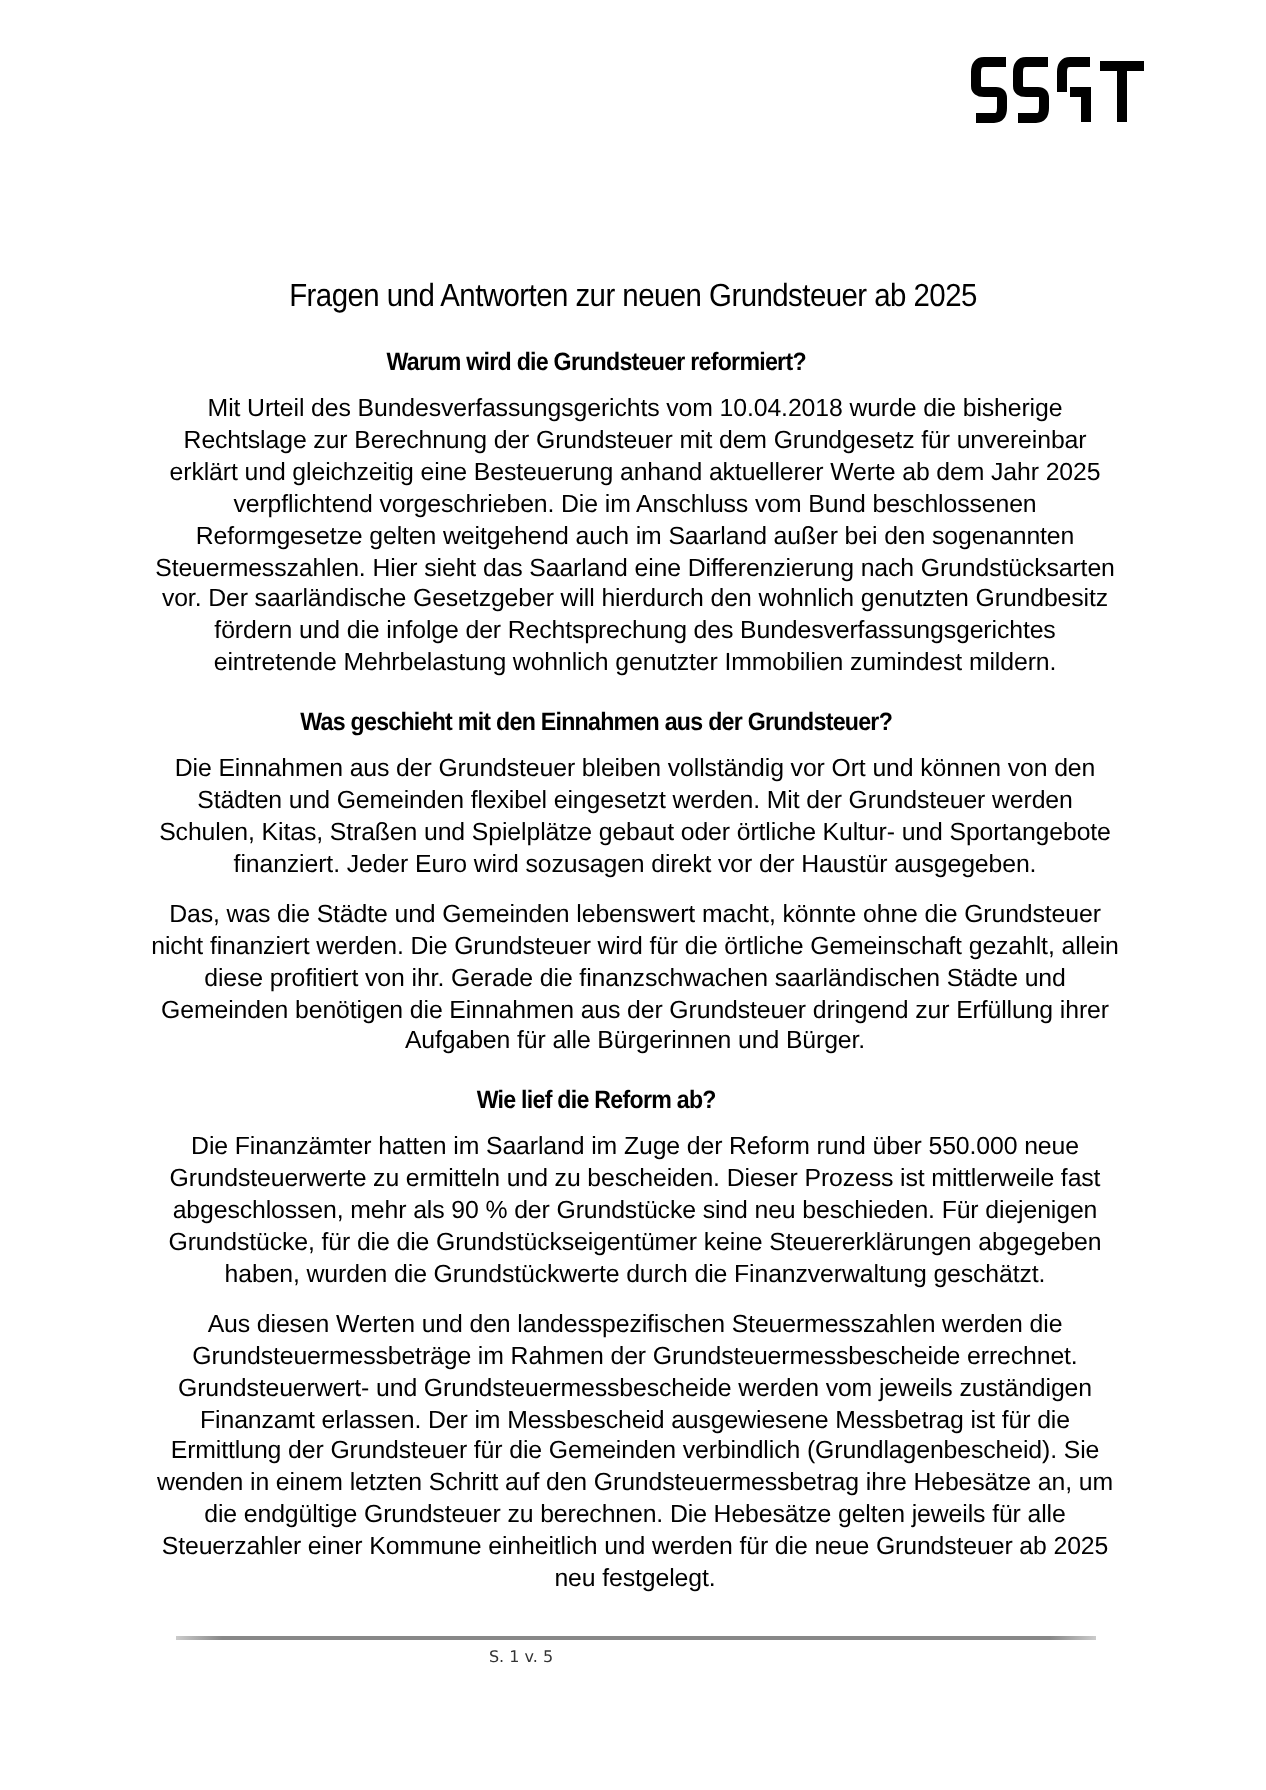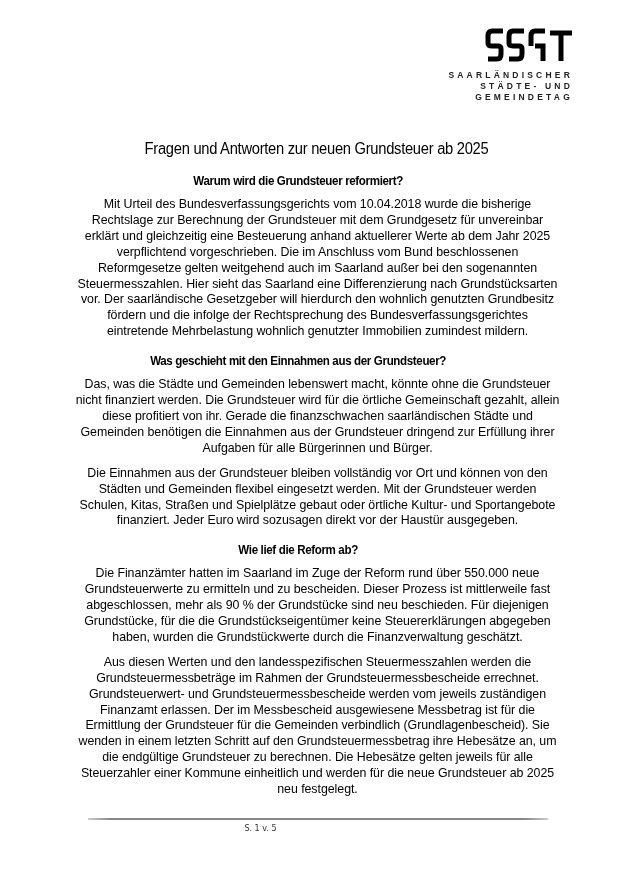--- a/index.html
+++ b/index.html
@@ -26,38 +26,33 @@
 
       <path d="M18 3 H7 Q3 3 3 8 V15 Q3 18 7 18 H13 Q16 18 16 21 V26 Q16 31 12 31 H3" fill="none" stroke="#000" stroke-width="5"></path>
 
       <path d="M39 3 H28 Q24 3 24 8 V15 Q24 18 28 18 H34 Q37 18 37 21 V26 Q37 31 33 31 H24" fill="none" stroke="#000" stroke-width="5"></path>
 
       <path d="M60 3 H50 Q46 3 46 8 V18 M50 18 H58 V33" fill="none" stroke="#000" stroke-width="5"></path>
 
       <path d="M65 5 H87 M76 5 V33" fill="none" stroke="#000" stroke-width="5"></path>
     </svg>
   </div>
-  <div class="logo-text">
-    <div>SAARLÄNDISCHER</div>
-    <div>STÄDTE- UND</div>
-    <div>GEMEINDETAG</div>
-  </div>
 </div>
 
 <div class="title">Fragen und Antworten zur neuen Grundsteuer ab 2025</div>
 
 <div class="content">
   <div class="section">
     <h2>Warum wird die Grundsteuer reformiert?</h2>
     <p>Mit Urteil des Bundesverfassungsgerichts vom 10.04.2018 wurde die bisherige Rechtslage zur Berechnung der Grundsteuer mit dem Grundgesetz für unvereinbar erklärt und gleichzeitig eine Besteuerung anhand aktuellerer Werte ab dem Jahr 2025 verpflichtend vorgeschrieben. Die im Anschluss vom Bund beschlossenen Reformgesetze gelten weitgehend auch im Saarland außer bei den sogenannten Steuermesszahlen. Hier sieht das Saarland eine Differenzierung nach Grundstücksarten vor. Der saarländische Gesetzgeber will hierdurch den wohnlich genutzten Grundbesitz fördern und die infolge der Rechtsprechung des Bundesverfassungsgerichtes eintretende Mehrbelastung wohnlich genutzter Immobilien zumindest mildern.</p>
   </div>
   <div class="section">
     <h2>Was geschieht mit den Einnahmen aus der Grundsteuer?</h2>
+    <p>Die Einnahmen aus der Grundsteuer bleiben vollständig vor Ort und können von den Städten und Gemeinden flexibel eingesetzt werden. Mit der Grundsteuer werden Schulen, Kitas, Straßen und Spielplätze gebaut oder örtliche Kultur- und Sportangebote finanziert. Jeder Euro wird sozusagen direkt vor der Haustür ausgegeben.</p>
     <p>Das, was die Städte und Gemeinden lebenswert macht, könnte ohne die Grundsteuer nicht finanziert werden. Die Grundsteuer wird für die örtliche Gemeinschaft gezahlt, allein diese profitiert von ihr. Gerade die finanzschwachen saarländischen Städte und Gemeinden benötigen die Einnahmen aus der Grundsteuer dringend zur Erfüllung ihrer Aufgaben für alle Bürgerinnen und Bürger.</p>
-    <p>Die Einnahmen aus der Grundsteuer bleiben vollständig vor Ort und können von den Städten und Gemeinden flexibel eingesetzt werden. Mit der Grundsteuer werden Schulen, Kitas, Straßen und Spielplätze gebaut oder örtliche Kultur- und Sportangebote finanziert. Jeder Euro wird sozusagen direkt vor der Haustür ausgegeben.</p>
   </div>
   <div class="section">
     <h2>Wie lief die Reform ab?</h2>
     <p>Die Finanzämter hatten im Saarland im Zuge der Reform rund über 550.000 neue Grundsteuerwerte zu ermitteln und zu bescheiden. Dieser Prozess ist mittlerweile fast abgeschlossen, mehr als 90 % der Grundstücke sind neu beschieden. Für diejenigen Grundstücke, für die die Grundstückseigentümer keine Steuererklärungen abgegeben haben, wurden die Grundstückwerte durch die Finanzverwaltung geschätzt.</p>
     <p>Aus diesen Werten und den landesspezifischen Steuermesszahlen werden die Grundsteuermessbeträge im Rahmen der Grundsteuermessbescheide errechnet. Grundsteuerwert- und Grundsteuermessbescheide werden vom jeweils zuständigen Finanzamt erlassen. Der im Messbescheid ausgewiesene Messbetrag ist für die Ermittlung der Grundsteuer für die Gemeinden verbindlich (Grundlagenbescheid). Sie wenden in einem letzten Schritt auf den Grundsteuermessbetrag ihre Hebesätze an, um die endgültige Grundsteuer zu berechnen. Die Hebesätze gelten jeweils für alle Steuerzahler einer Kommune einheitlich und werden für die neue Grundsteuer ab 2025 neu festgelegt.</p>
   </div>
 </div>
 
 <div class="footer-line"></div>
 <div class="footer-page">S. 1 v. 5</div>

